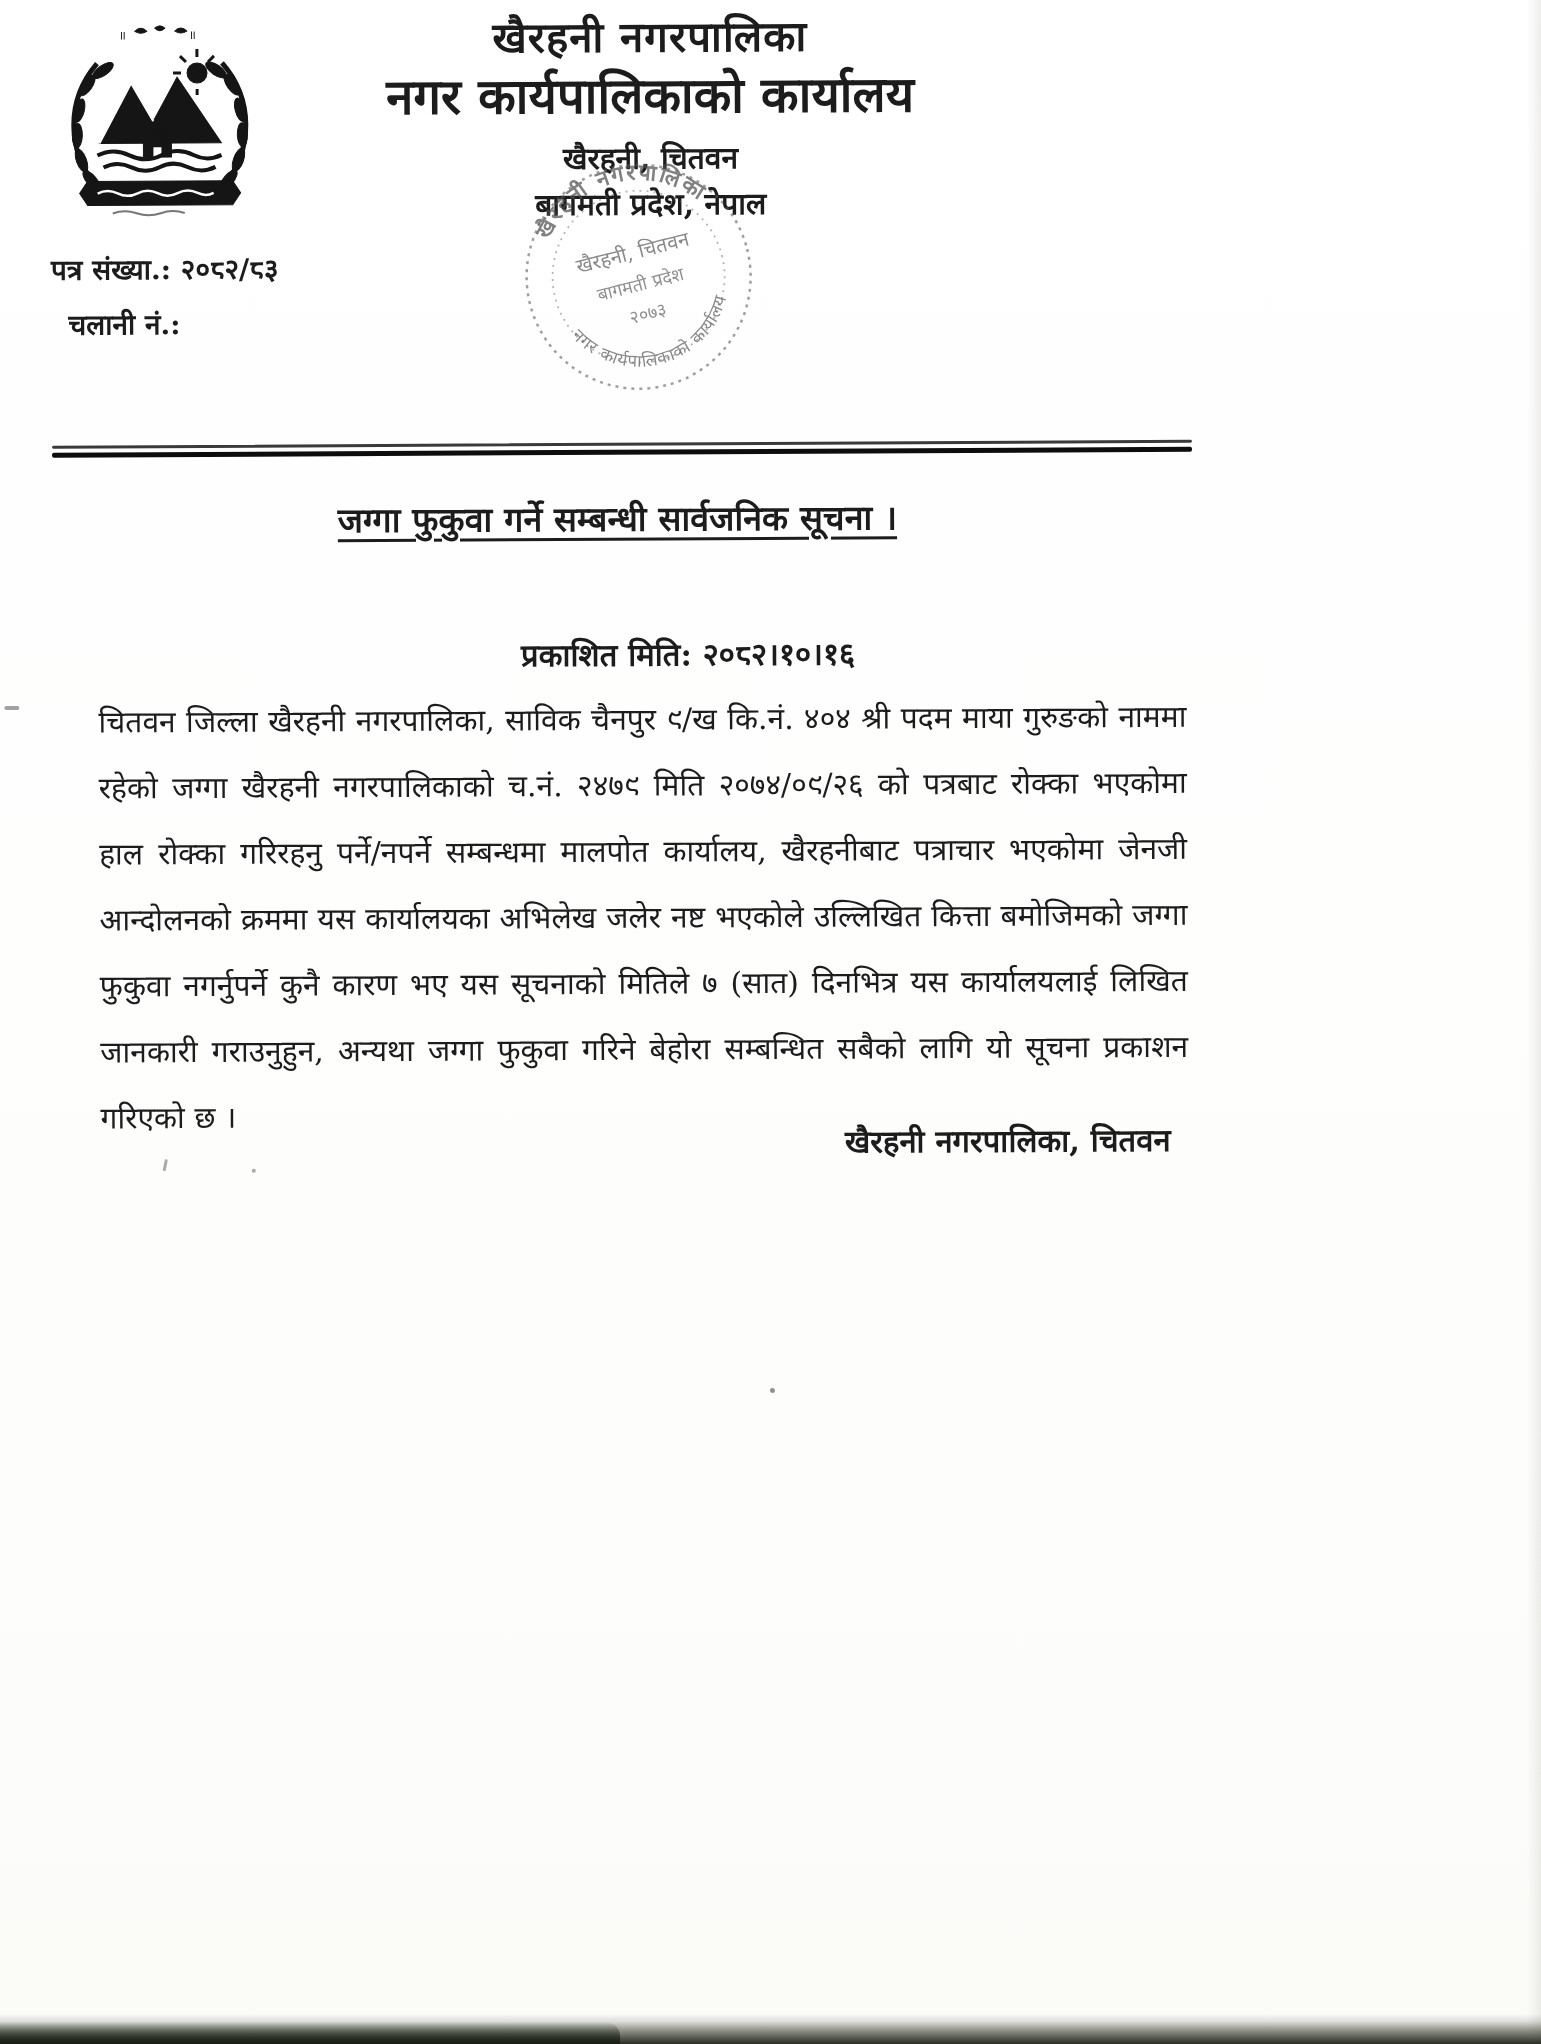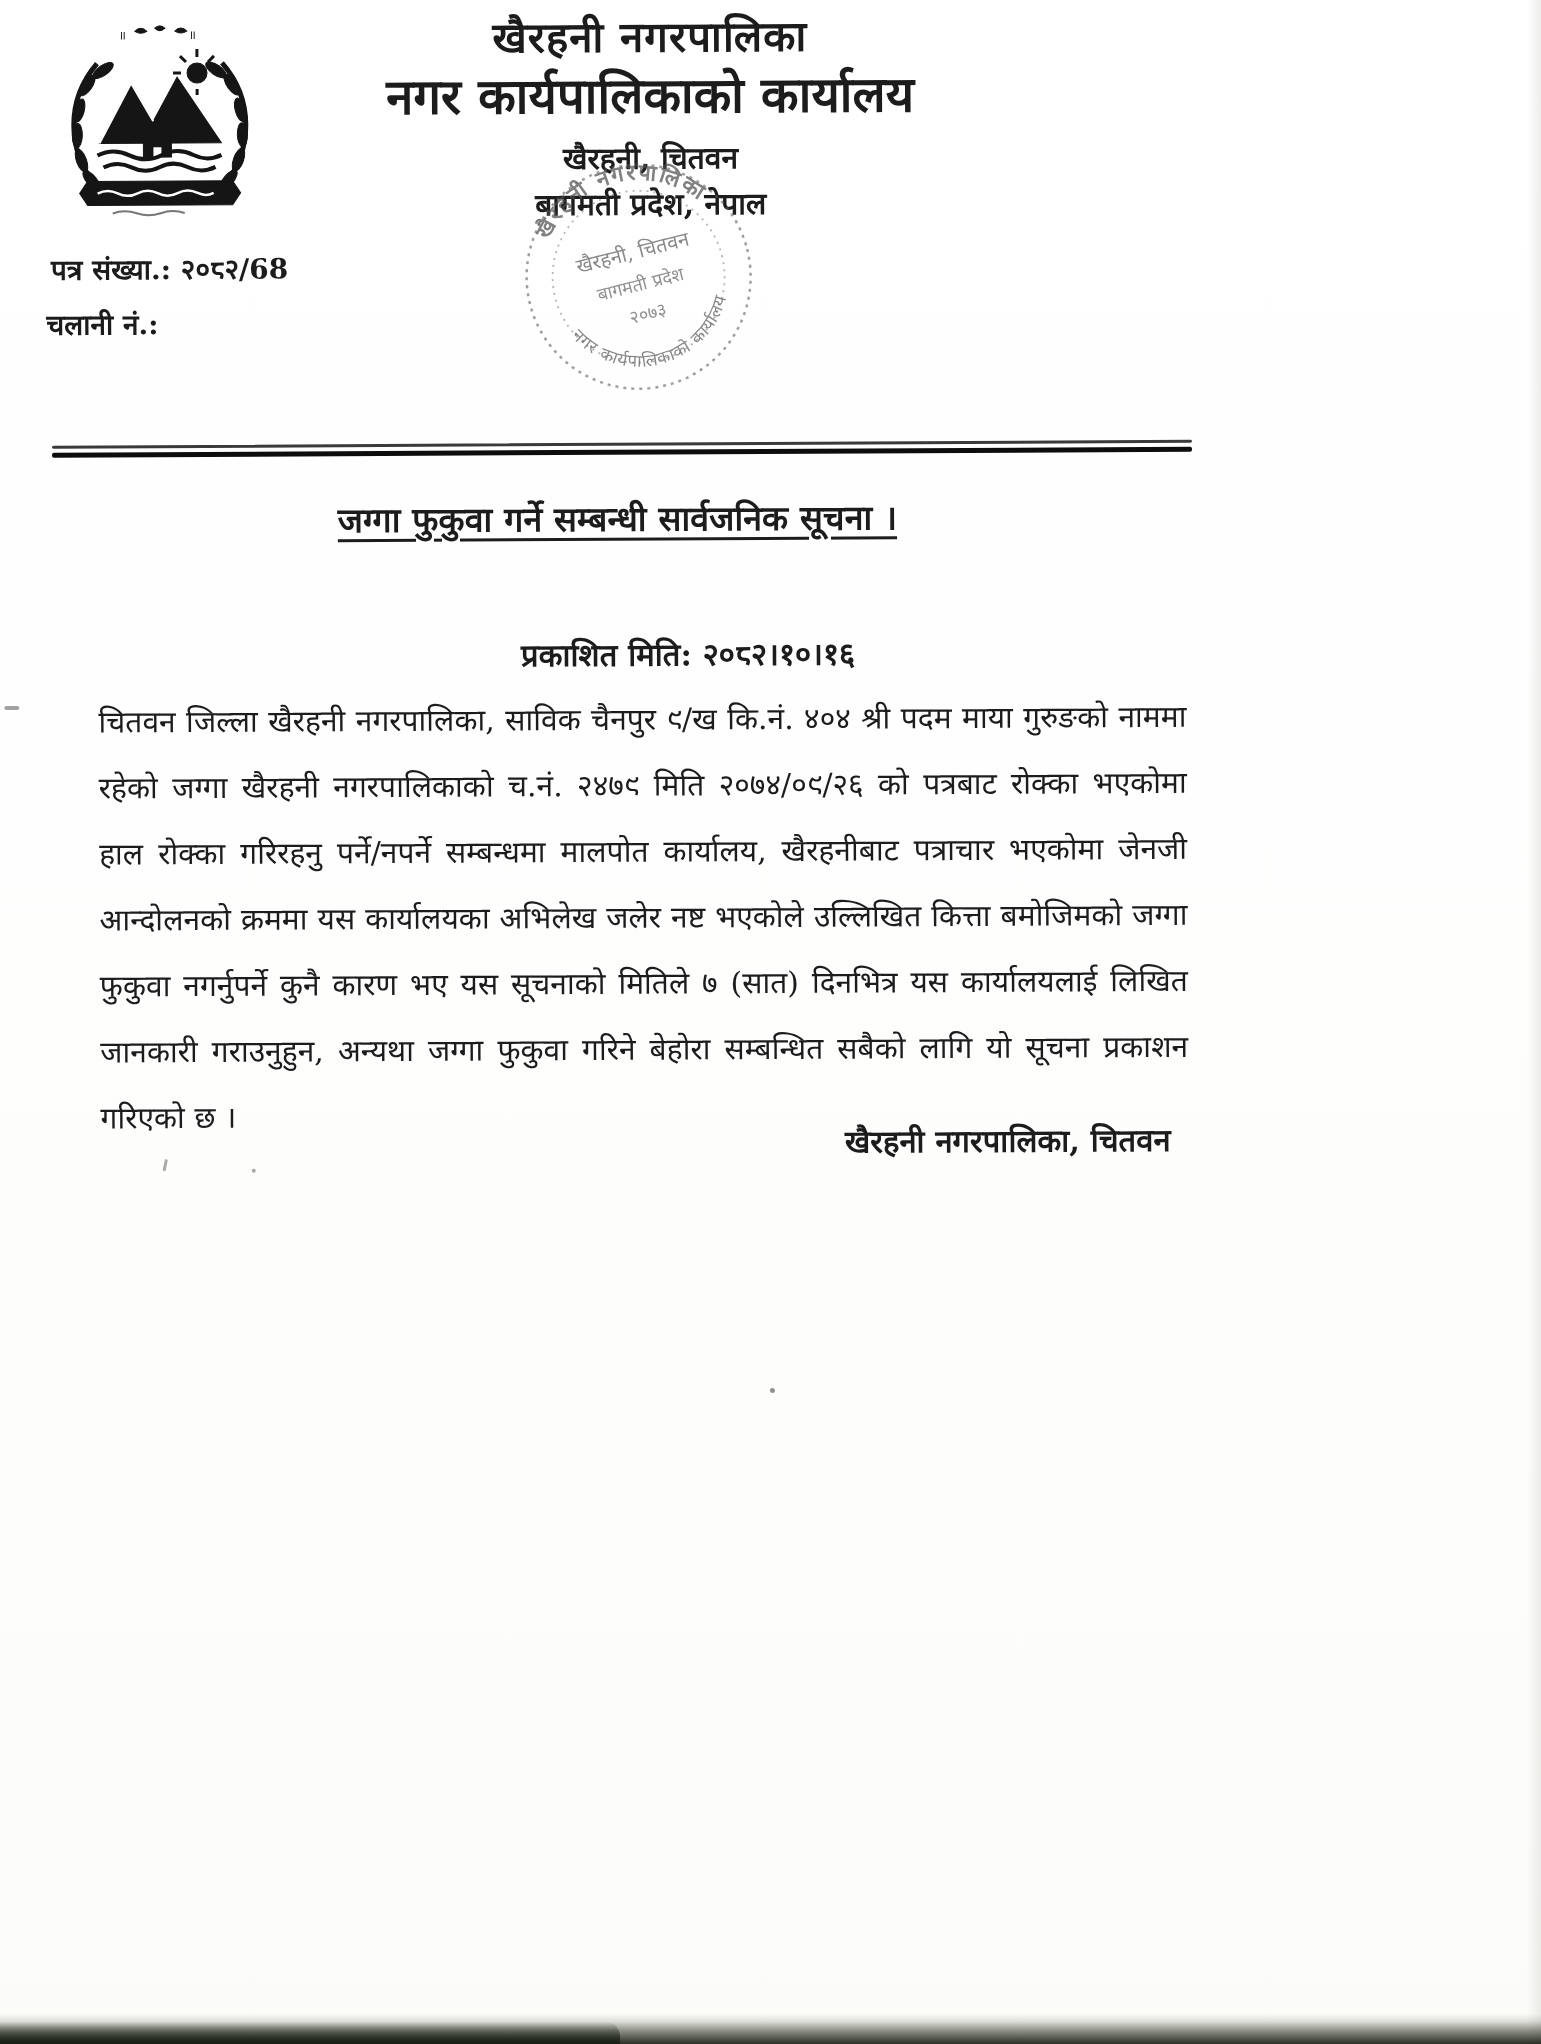--- a/index.html
+++ b/index.html
@@ -15,21 +15,21 @@
   .abs{position:absolute;}
 
   
   .lh-muni{left:285px;top:6px;width:740px;text-align:center;font-size:42px;font-weight:bold;letter-spacing:1px;}
   .lh-office{left:235px;top:60px;width:840px;text-align:center;font-size:49px;font-weight:bold;}
   .lh-addr{left:385px;top:136px;width:540px;text-align:center;font-size:30px;font-weight:600;}
   .lh-prov{left:385px;top:182px;width:540px;text-align:center;font-size:30px;font-weight:600;}
 
   
   .ref-line1{left:55px;top:246px;font-size:28px;font-weight:600;}
-  .ref-line2{left:50px;top:301px;font-size:28px;font-weight:600;}
+  .ref-line2{left:72px;top:301px;font-size:28px;font-weight:600;}
 
   
   .seal{left:498px;top:148px;width:290px;height:265px;opacity:.82;}
 
   
   .emblem{left:62px;top:22px;width:205px;height:195px;}
 
   
   .rule-wrap{left:55px;top:442px;width:1140px;}
   .rule-thin{height:3px;background:#3a3a3a;border-radius:2px;}
@@ -105,21 +105,21 @@
       </g>
     </svg>
 
     <div class="abs lh-muni">खैरहनी नगरपालिका</div>
     <div class="abs lh-office">नगर कार्यपालिकाको कार्यालय</div>
     <div class="abs lh-addr">खैरहनी, चितवन</div>
     <div class="abs lh-prov">बागमती प्रदेश, नेपाल</div>
 
     <div class="abs ref-line1">
       <span>पत्र संख्या.:</span>
-      <span>२०८२/68</span>
+      <span>२०८२/८३</span>
     </div>
     <div class="abs ref-line2">
       <span>चलानी नं.:</span>
       <span></span>
     </div>
 
     <svg class="abs seal" viewBox="0 0 290 265" aria-hidden="true">
       <g transform="rotate(-14 145 130)" fill="#4a4a4a">
         <circle cx="145" cy="128" r="112" fill="none" stroke="#5a5a5a" stroke-width="2.5" stroke-dasharray="3 5" opacity=".7"></circle>
         <circle cx="145" cy="128" r="86" fill="none" stroke="#6a6a6a" stroke-width="1.8" stroke-dasharray="2 5" opacity=".6"></circle>

